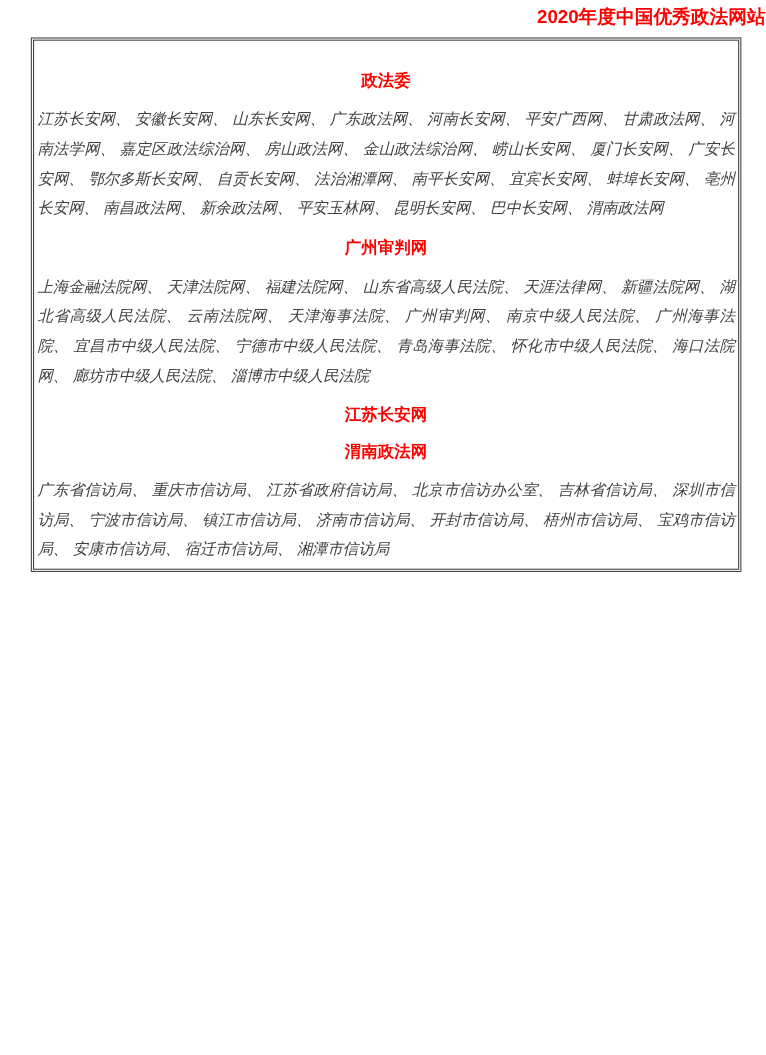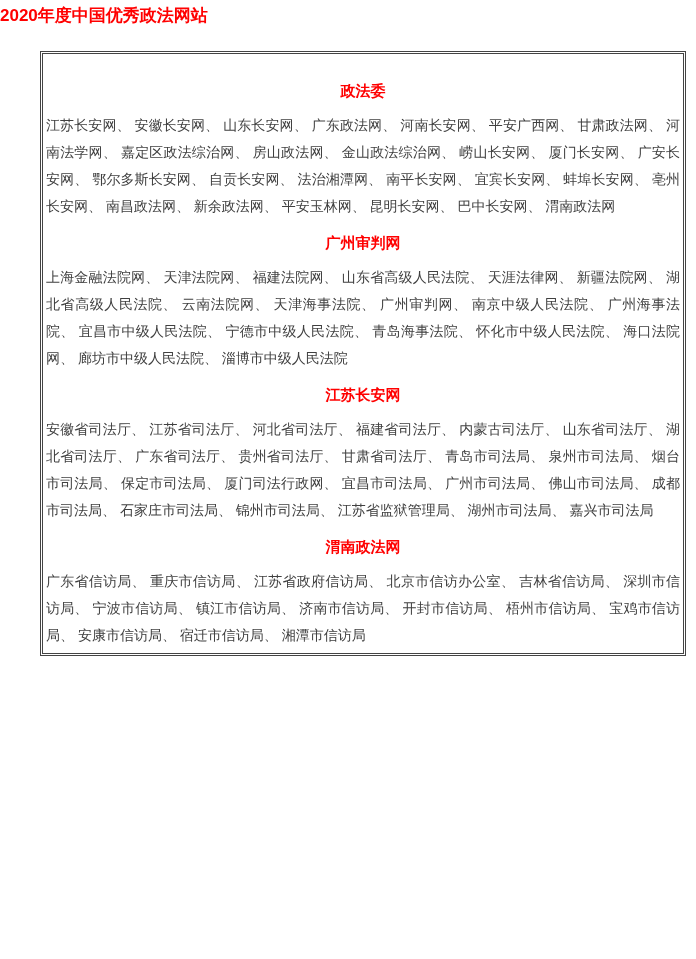--- a/index.html
+++ b/index.html
@@ -6,66 +6,66 @@
     margin: 0;
     padding: 0;
     background: #ffffff;
     font-family: "Liberation Sans", sans-serif;
   }
   body {
     width: 696px;
     min-height: 959px;
   }
   .page-title {
-    margin: 5px 0 24px 0;
-    text-align: left;
+    margin: 5px 0 7px 0;
+    text-align: right;
     font-size: 17px;
     line-height: 22px;
     font-weight: bold;
     color: var(--accent-red, #ff0000);
   }
   .content-box {
     box-sizing: border-box;
-    margin-left: 40px;
+    margin-left: 28px;
     width: 646px;
     border: 3px double var(--border, #444444);
     padding: 14px 3px 4px 3px;
     background: #ffffff;
   }
   .section-heading {
     margin: 13px 0 11px 0;
     text-align: center;
     font-size: 15px;
     line-height: 20px;
     font-weight: bold;
     color: var(--accent-red, #ff0000);
   }
   .section-list {
     margin: 0;
     font-size: 14px;
     line-height: 27px;
     color: var(--body-text, #404040);
     text-align: justify;
     word-break: break-all;
+    font-style: italic;
   }
 </style>
 </head>
 <body>
 
 <h1 class="page-title">2020年度中国优秀政法网站</h1>
 
 <div class="content-box">
 
   <h2 class="section-heading">政法委</h2>
   <p class="section-list">江苏长安网、 安徽长安网、 山东长安网、 广东政法网、 河南长安网、 平安广西网、 甘肃政法网、 河南法学网、 嘉定区政法综治网、 房山政法网、 金山政法综治网、 崂山长安网、 厦门长安网、 广安长安网、 鄂尔多斯长安网、 自贡长安网、 法治湘潭网、 南平长安网、 宜宾长安网、 蚌埠长安网、 亳州长安网、 南昌政法网、 新余政法网、 平安玉林网、 昆明长安网、 巴中长安网、 渭南政法网</p>
 
   <h2 class="section-heading">广州审判网</h2>
   <p class="section-list">上海金融法院网、 天津法院网、 福建法院网、 山东省高级人民法院、 天涯法律网、 新疆法院网、 湖北省高级人民法院、 云南法院网、 天津海事法院、 广州审判网、 南京中级人民法院、 广州海事法院、 宜昌市中级人民法院、 宁德市中级人民法院、 青岛海事法院、 怀化市中级人民法院、 海口法院网、 廊坊市中级人民法院、 淄博市中级人民法院</p>
 
   <h2 class="section-heading">江苏长安网</h2>
 
 
-  <p class="section-list">安徽省司法厅、 江苏省司法厅、 河北省司法厅、 福建省司法厅、 内蒙古司法厅、 山东省司法厅、 湖北省司法厅、 广东省司法厅、 贵州省司法厅、 甘肃省司法厅、 青岛市司法局、 泉州市司法局、 烟台市司法局、 保定市司法局、 厦门司法行政网、 宜昌市司法局、 广州市司法局、 佛山市司法局、 成都市司法局、 石家庄市司法局、 锦州市司法局、 江苏省监狱管理局、 湖州市司法局、 嘉兴市司法局</p>
 
   <h2 class="section-heading">渭南政法网</h2>
   <p class="section-list">广东省信访局、 重庆市信访局、 江苏省政府信访局、 北京市信访办公室、 吉林省信访局、 深圳市信访局、 宁波市信访局、 镇江市信访局、 济南市信访局、 开封市信访局、 梧州市信访局、 宝鸡市信访局、 安康市信访局、 宿迁市信访局、 湘潭市信访局</p>
 
 </div>
 
 </body></html>

